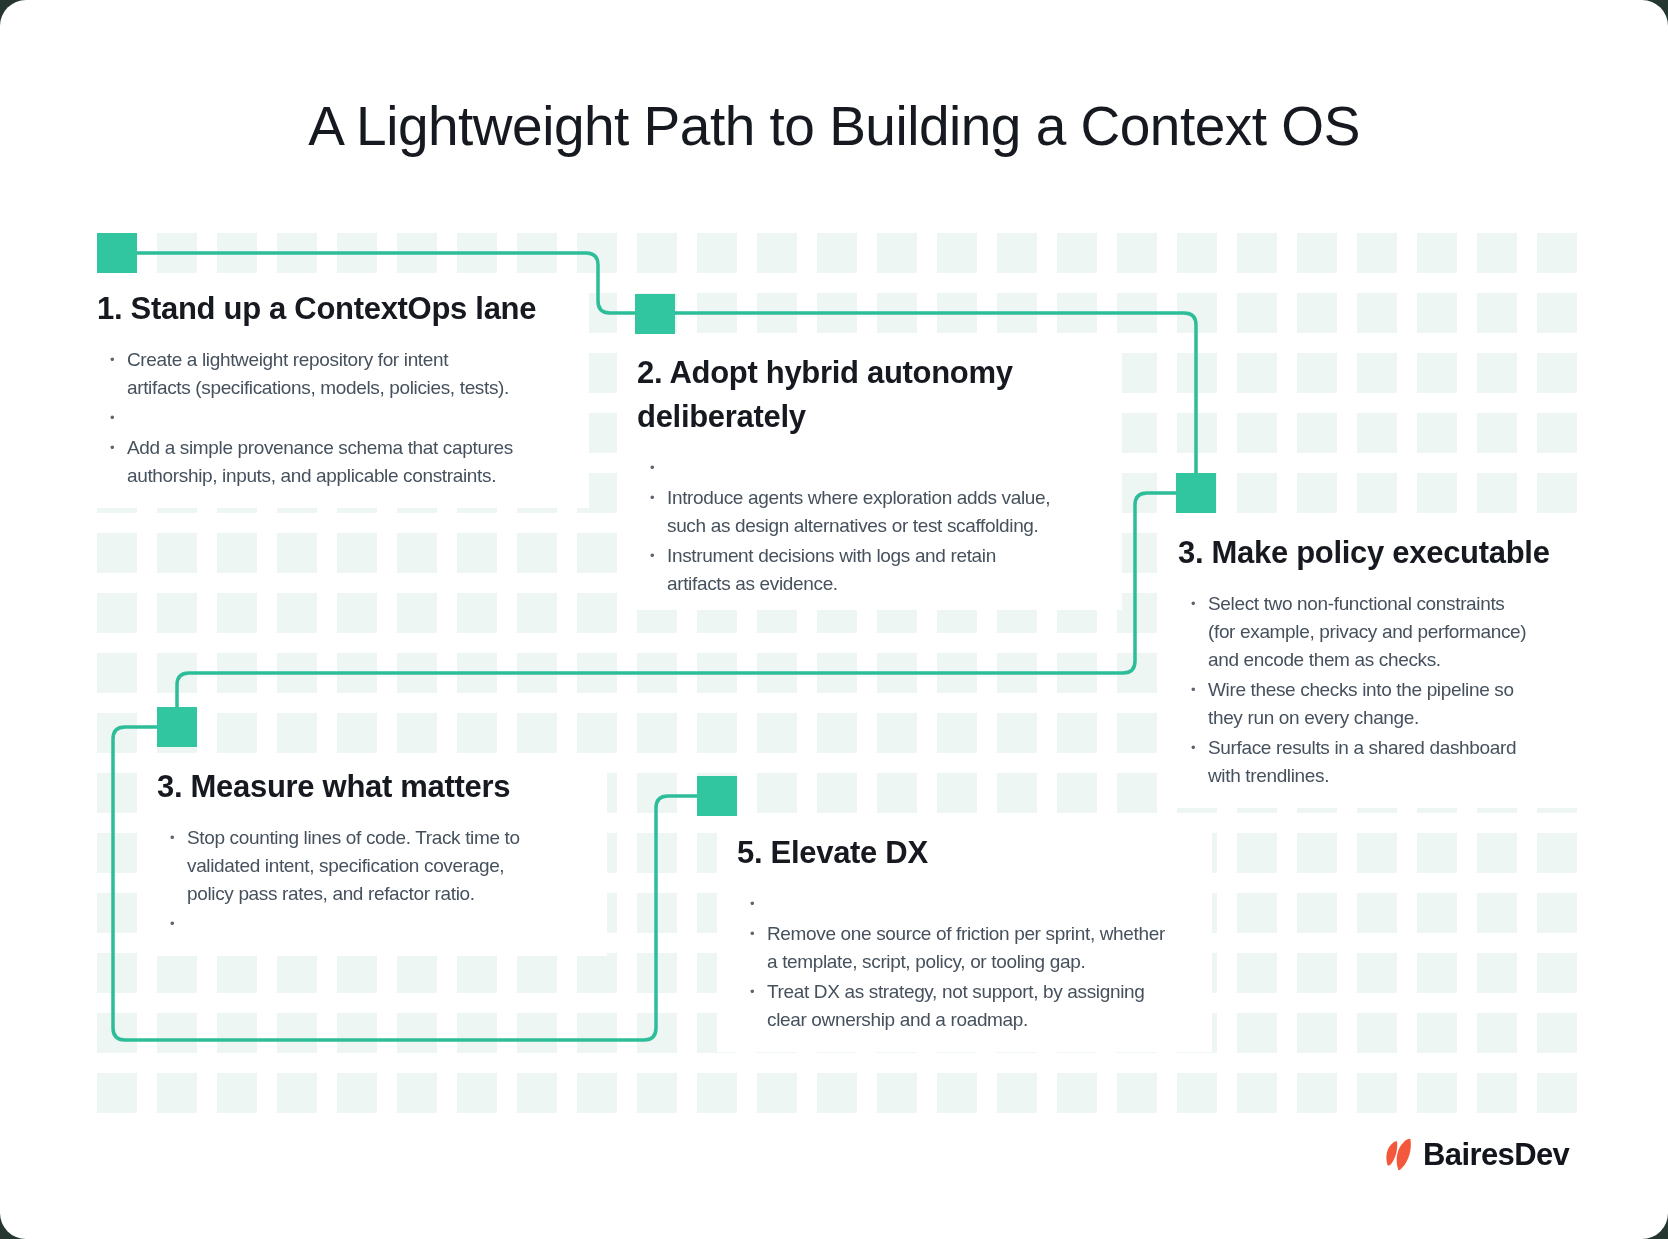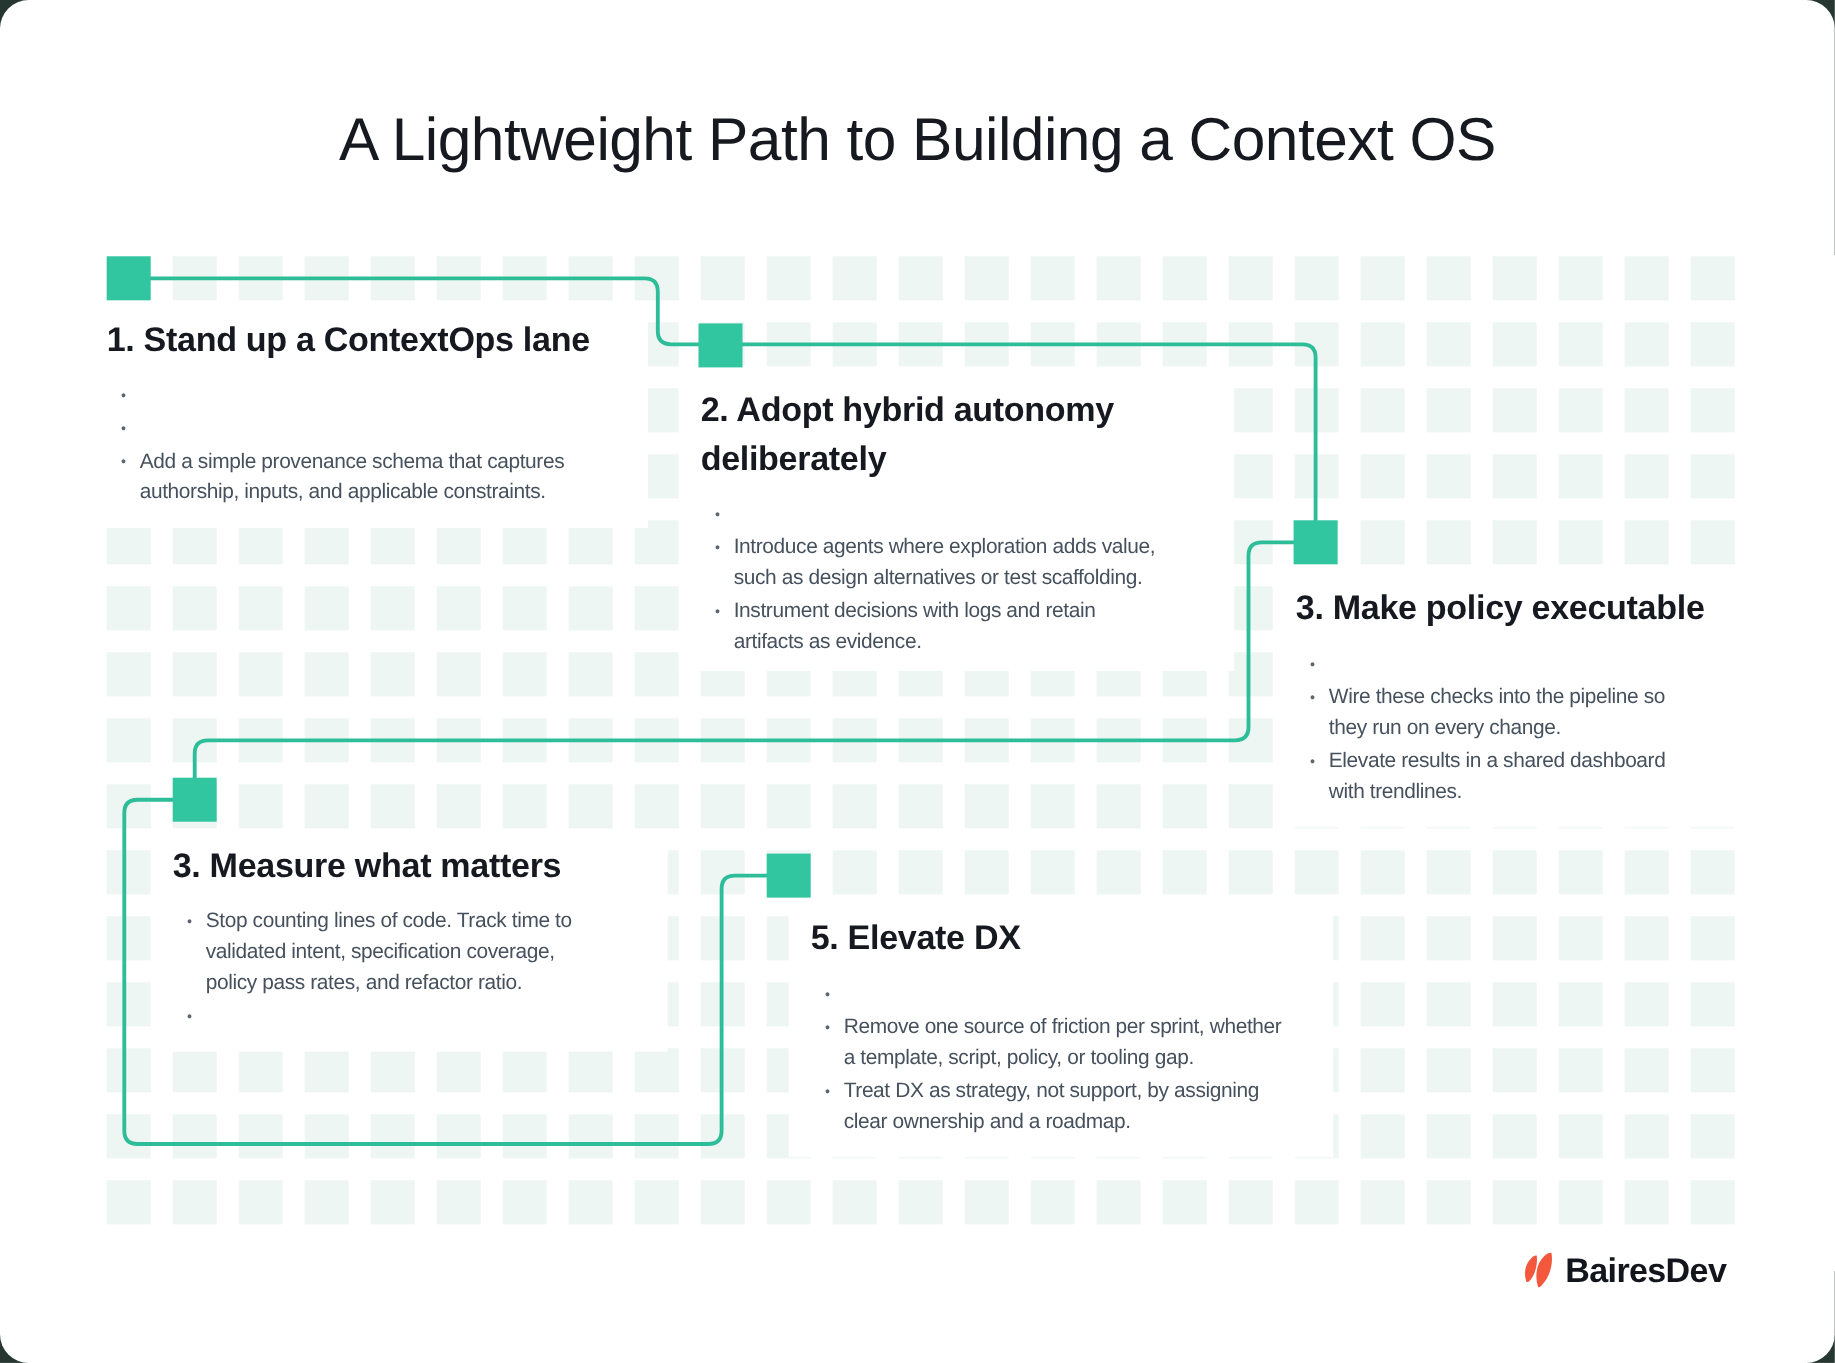--- a/index.html
+++ b/index.html
@@ -474,20 +474,22 @@
     <rect x="1176" y="473" width="40" height="40" style="fill:var(--accent)"></rect>
     <rect x="157" y="707" width="40" height="40" style="fill:var(--accent)"></rect>
     <rect x="697" y="776" width="40" height="40" style="fill:var(--accent)"></rect>
   </svg>
 
   <div class="section s1">
     <h2>1. Stand up a ContextOps lane</h2>
     <div class="bullet-list">
         <div class="bullet">
           <span class="dot">•</span>
+          <span class="txt">Create a lightweight repository for intent
+artifacts (specifications, models, policies, tests).</span>
         </div>
         <div class="bullet">
           <span class="dot">•</span>
         </div>
         <div class="bullet">
           <span class="dot">•</span>
           <span class="txt">Add a simple provenance schema that captures
 authorship, inputs, and applicable constraints.</span>
         </div>
       </div>
@@ -511,29 +513,32 @@
 artifacts as evidence.</span>
         </div>
       </div>
   </div>
 
   <div class="section s3">
     <h2>3. Make policy executable</h2>
     <div class="bullet-list">
         <div class="bullet">
           <span class="dot">•</span>
+          <span class="txt">Select two non-functional constraints
+(for example, privacy and performance)
+and encode them as checks.</span>
         </div>
         <div class="bullet">
           <span class="dot">•</span>
           <span class="txt">Wire these checks into the pipeline so
 they run on every change.</span>
         </div>
         <div class="bullet">
           <span class="dot">•</span>
-          <span class="txt">Elevate results in a shared dashboard
+          <span class="txt">Surface results in a shared dashboard
 with trendlines.</span>
         </div>
       </div>
   </div>
 
   <div class="section s4">
     <h2>3. Measure what matters</h2>
     <div class="bullet-list">
         <div class="bullet">
           <span class="dot">•</span>

